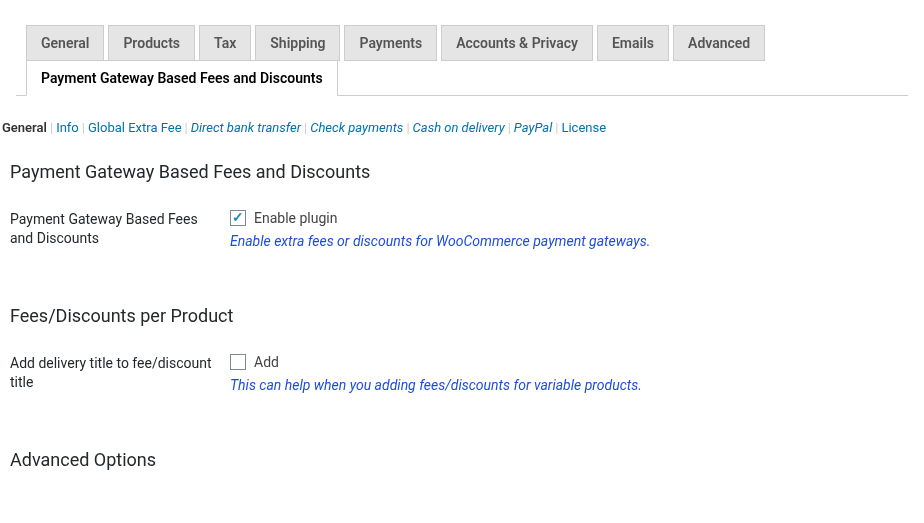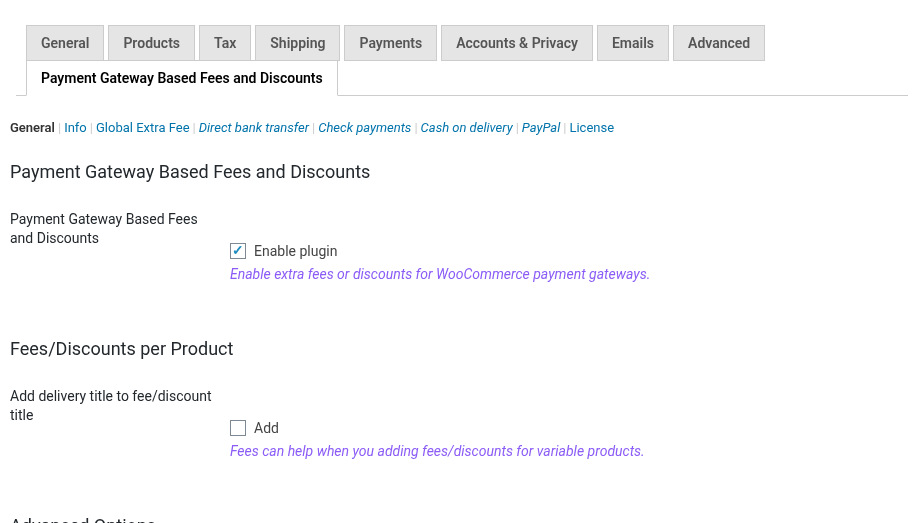--- a/index.html
+++ b/index.html
@@ -28,21 +28,21 @@
     font-weight: 600;
     line-height: 1.3;
     text-decoration: none;
   }
   .nav-tab.active {
     background: #fff;
     border-bottom: 1px solid #fff;
     color: #000;
   }
   .subsub {
-    padding: 8px 10px;
+    padding: 8px 2px;
     font-size: 13px;
     color: #666;
   }
   .subsub .item {
     color: #0073aa;
     text-decoration: none;
   }
   .subsub .item.current {
     color: #333;
     font-weight: 600;
@@ -79,21 +79,20 @@
   }
   .form-table td {
     vertical-align: top;
     padding: 0 0 38px 0;
   }
   .checkbox-row {
     display: flex;
     align-items: flex-end;
     font-size: 14px;
     color: #444;
-    margin-top: 33px;
   }
   .checkbox-row input[type=checkbox] {
     margin: 0 8px 0 0;
     width: 16px;
     height: 16px;
     border: 1px solid #7e8993;
     background: #fff;
     appearance: none;
     -webkit-appearance: none;
     position: relative;
@@ -102,21 +101,21 @@
     content: "✓";
     position: absolute;
     left: 1px;
     top: -2px;
     color: #1e8cbe;
     font-size: 14px;
     font-weight: bold;
   }
   .description {
     margin-top: 7px;
-    color: #8b5cf6;
+    color: #1d4ed8;
     font-style: italic;
     font-size: 14px;
   }
 </style>
 </head>
 <body>
 
 <div class="nav-tab-wrapper" id="tab-bar"><a class="nav-tab" href="#">General</a><a class="nav-tab" href="#">Products</a><a class="nav-tab" href="#">Tax</a><a class="nav-tab" href="#">Shipping</a><a class="nav-tab" href="#">Payments</a><a class="nav-tab" href="#">Accounts &amp; Privacy</a><a class="nav-tab" href="#">Emails</a><a class="nav-tab" href="#">Advanced</a><a class="nav-tab active" href="#">Payment Gateway Based Fees and Discounts</a></div>
 
 <div class="subsub" id="subnav"><a class="item current" href="#">General</a><span class="sep">|</span><a class="item" href="#">Info</a><span class="sep">|</span><a class="item" href="#">Global Extra Fee</a><span class="sep">|</span><a class="item italic" href="#">Direct bank transfer</a><span class="sep">|</span><a class="item italic" href="#">Check payments</a><span class="sep">|</span><a class="item italic" href="#">Cash on delivery</a><span class="sep">|</span><a class="item italic" href="#">PayPal</a><span class="sep">|</span><a class="item" href="#">License</a></div>
@@ -142,21 +141,21 @@
   <h2 class="section">Fees/Discounts per Product</h2>
   <table class="form-table">
     <tbody>
     <tr>
       <th>Add delivery title to fee/discount title</th>
       <td>
         <label class="checkbox-row">
           <input type="checkbox" style="">
           <span>Add</span>
         </label>
-        <div class="description">Fees can help when you adding fees/discounts for variable products.</div>
+        <div class="description">This can help when you adding fees/discounts for variable products.</div>
       </td>
     </tr>
   </tbody>
     </table>
 
   <h2 class="section">Advanced Options</h2>
 
 </div>
 
 </body></html>

